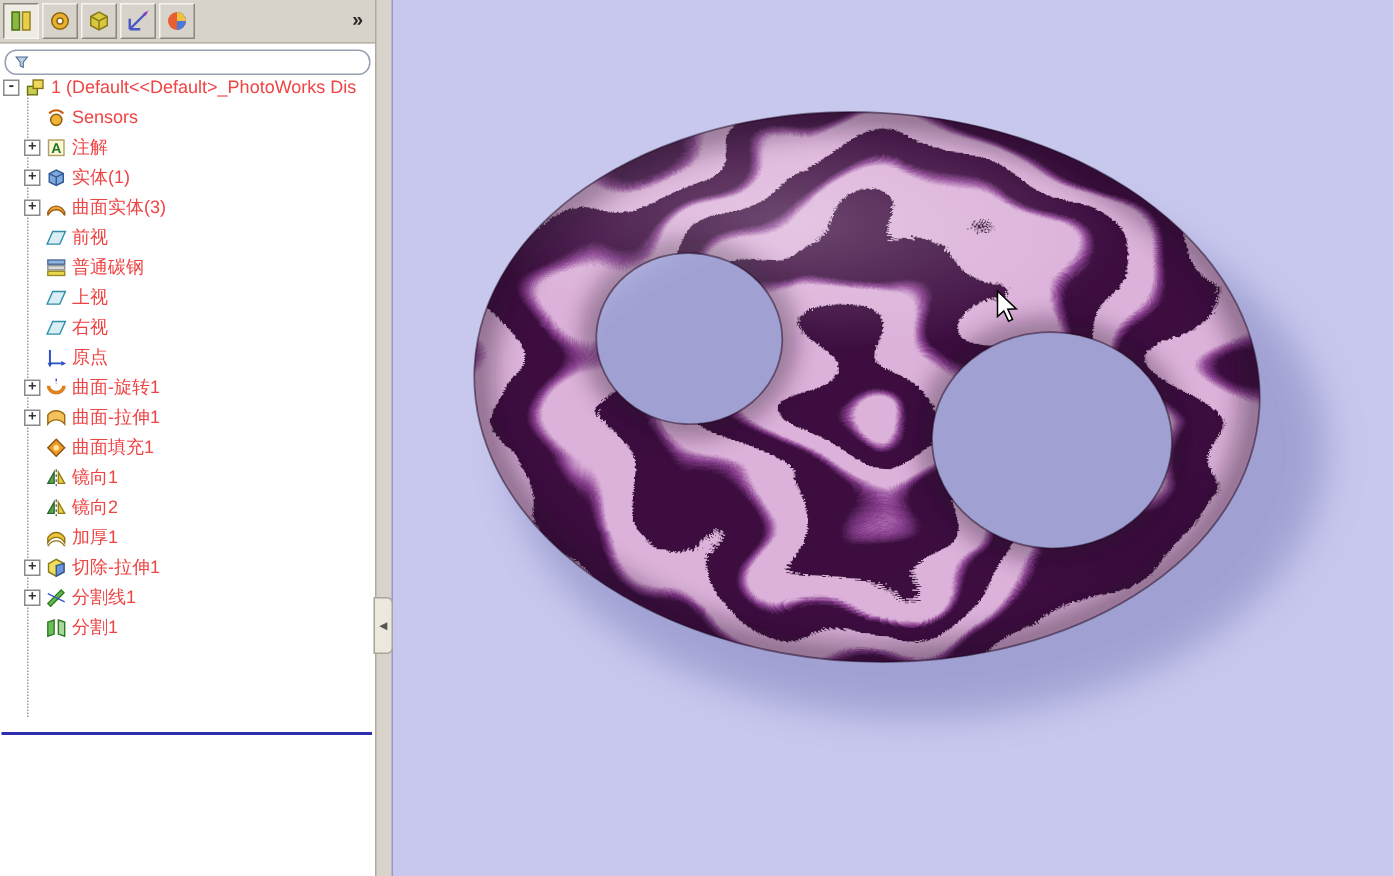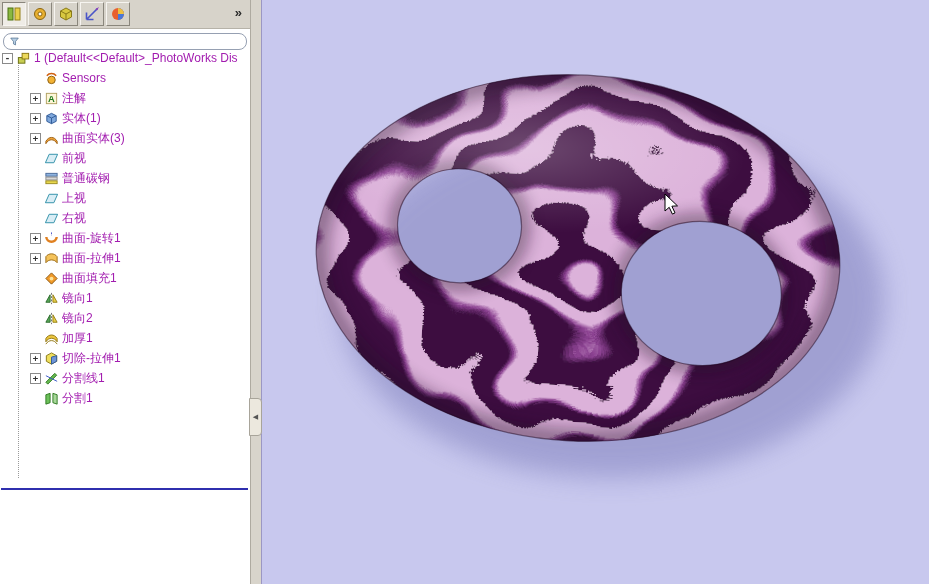--- a/index.html
+++ b/index.html
@@ -22,28 +22,28 @@
   .chev{position:absolute;right:8px;top:5px;font-size:13px;font-weight:bold;color:#2a2a2a;cursor:pointer;}
 
   .filter-row{height:20px;display:flex;align-items:center;padding:2px 3px;background:var(--panel-bg);}
   .filter-box{flex:1;height:15px;border:1px solid #96a0b2;border-radius:8px;display:flex;align-items:center;
               gap:4px;padding:0 5px;background:#fff;}
   .funnel{width:11px;height:11px;flex:0 0 auto;}
   .filter-input{flex:1;border:none;outline:none;font-size:11px;height:12px;background:transparent;padding:0;}
 
   .tree{position:absolute;top:48px;left:0;width:100%;}
   .tree::before{content:"";position:absolute;left:18px;top:10px;height:420px;border-left:1px dotted #9a9a9a;}
-  .row{position:relative;height:20px;display:flex;align-items:center;gap:3px;padding-left:30px;
+  .row{position:relative;height:20px;display:flex;align-items:center;gap:3px;padding-left:16px;
        white-space:nowrap;overflow:hidden;cursor:default;}
   .row.root{padding-left:2px;}
   .exp{flex:0 0 auto;width:9px;height:9px;border:1px solid #8a8a8a;background:#fff;
        font:bold 9px/8px "DejaVu Sans Mono",monospace;text-align:center;color:#333;}
   .exp:empty{visibility:hidden;}
   .ic{flex:0 0 auto;width:15px;height:15px;}
-  .lbl{font-size:12px;color:#a21caf;}
+  .lbl{font-size:12px;color:#ef4444;}
 
   .rollback{position:absolute;top:488px;left:1px;width:247px;border-top:2px solid var(--rollback-color);}
 
   
   .splitter{position:absolute;left:250px;top:0;width:10px;height:584px;background:#d8d4cb;
             border-left:1px solid #aeaaa0;border-right:1px solid #9b97c4;}
   .collapse-tab{position:absolute;left:249px;top:398px;width:11px;height:36px;background:#ece8de;
                 border:1px solid #a8a49a;border-radius:0 4px 4px 0;display:flex;align-items:center;
                 justify-content:center;font-size:7px;color:#555;cursor:pointer;z-index:3;}
 
@@ -307,20 +307,27 @@
         <span class="lbl">上视</span>
       </div>
       <div class="row child">
         <span class="exp"></span>
         <svg class="ic" viewBox="0 0 16 16">
             <use href="#i-plane"></use>
           </svg>
         <span class="lbl">右视</span>
       </div>
       <div class="row child">
+        <span class="exp"></span>
+        <svg class="ic" viewBox="0 0 16 16">
+            <use href="#i-origin"></use>
+          </svg>
+        <span class="lbl">原点</span>
+      </div>
+      <div class="row child">
         <span class="exp">+</span>
         <svg class="ic" viewBox="0 0 16 16">
             <use href="#i-revolve"></use>
           </svg>
         <span class="lbl">曲面-旋转1</span>
       </div>
       <div class="row child">
         <span class="exp">+</span>
         <svg class="ic" viewBox="0 0 16 16">
             <use href="#i-extrudesurf"></use>

